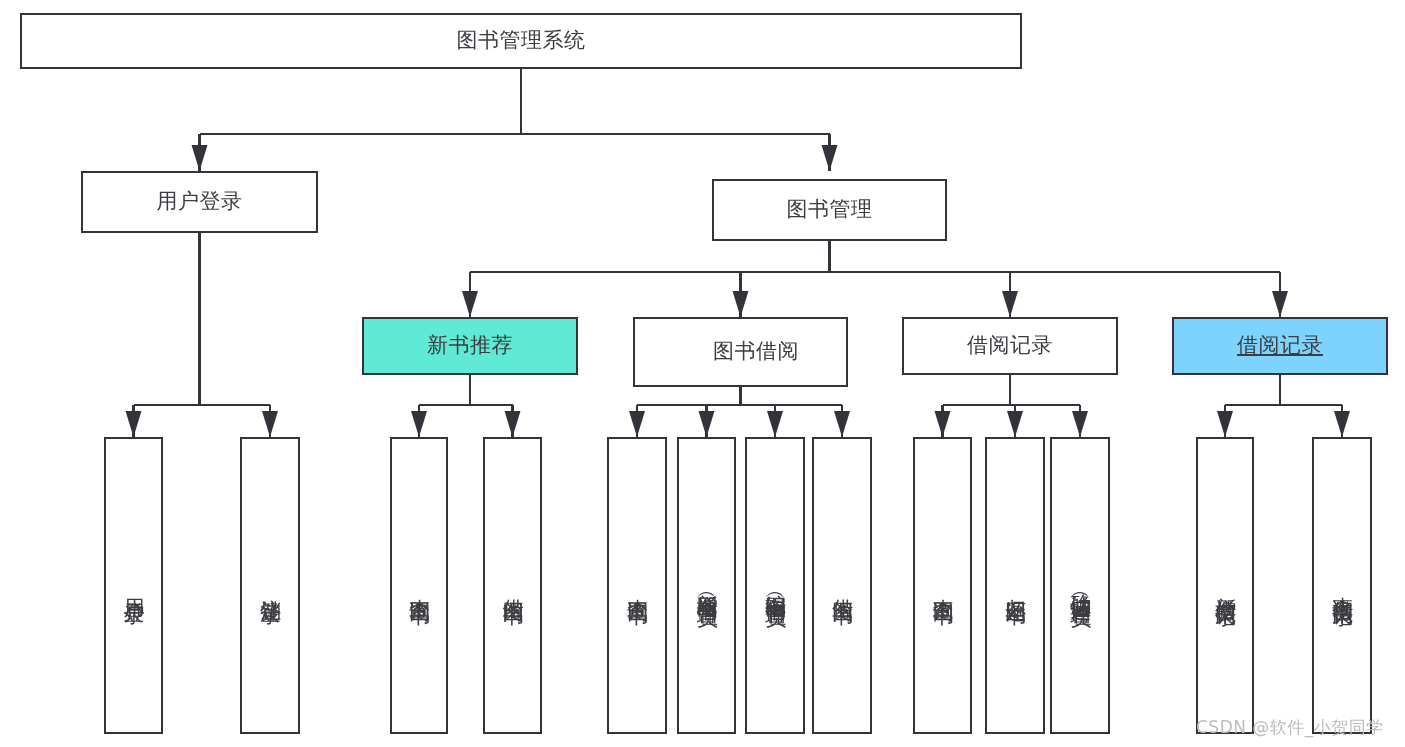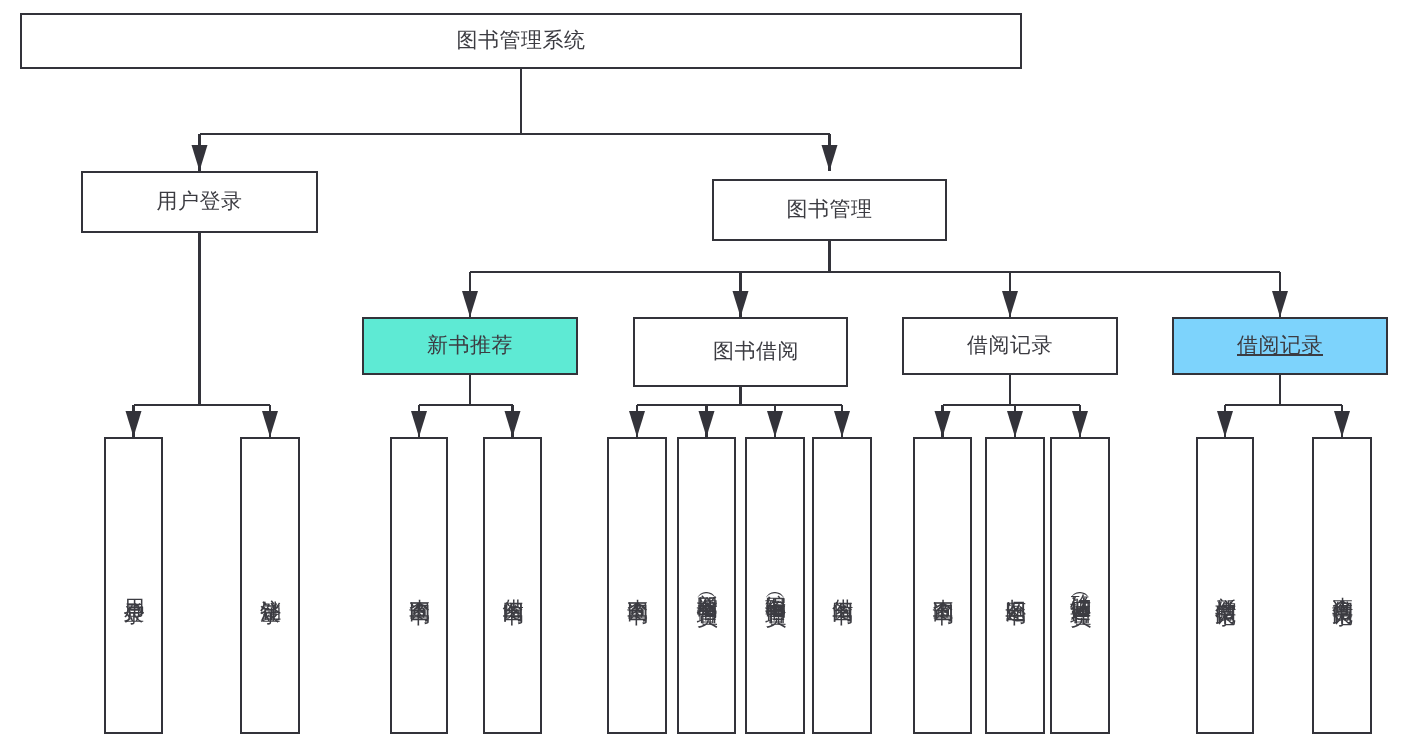--- a/index.html
+++ b/index.html
@@ -178,13 +178,14 @@
       <div class="node vertical" style="left: 1050px; top: 437px; width: 60px; height: 297px; border-color: rgb(51, 51, 58); background: rgb(255, 255, 255); color: rgb(60, 60, 66);">
         <span class="node-label">确认归还（管理员）</span>
       </div>
       <div class="node vertical" style="left: 1196px; top: 437px; width: 58px; height: 297px; border-color: rgb(51, 51, 58); background: rgb(255, 255, 255); color: rgb(60, 60, 66);">
         <span class="node-label">新增借阅记录</span>
       </div>
       <div class="node vertical" style="left: 1312px; top: 437px; width: 60px; height: 297px; border-color: rgb(51, 51, 58); background: rgb(255, 255, 255); color: rgb(60, 60, 66);">
         <span class="node-label">查询借阅记录</span>
       </div>
     </div>
+  <div class="watermark" style="left:1196px; top:716px;">CSDN @软件_小贺同学</div>
 </div>
 
 </body></html>

